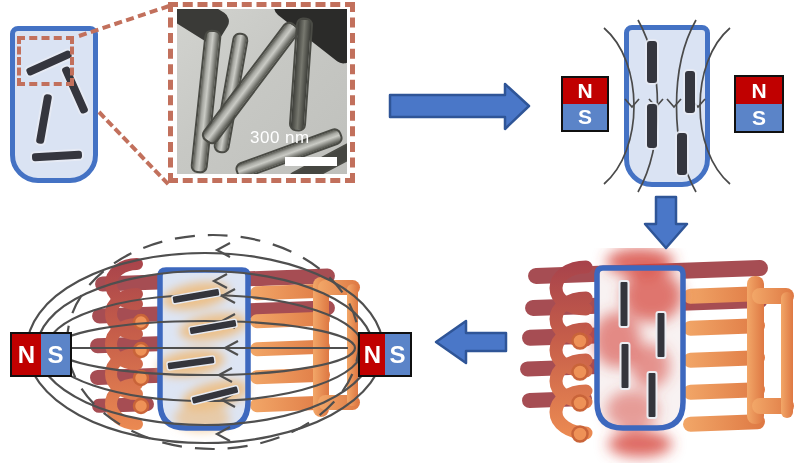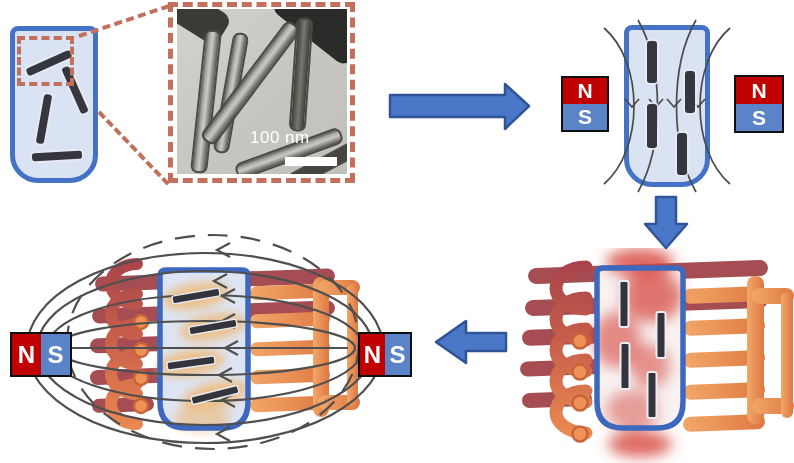--- a/index.html
+++ b/index.html
@@ -58,21 +58,21 @@
     <div class="dashbox" style="left:168px;top:2px;width:187px;height:181px;border-width:5px;"></div>
     <div id="tem">
       <div class="tblob" style="left:100px;top:-20px;width:95px;height:55px;transform:rotate(38deg);"></div>
       <div class="tblob" style="left:-18px;top:-12px;width:70px;height:34px;transform:rotate(32deg);background:#3a3a37;"></div>
       <div class="trod" style="left:-43px;top:84px;width:140px;height:13px;transform:rotate(-84deg);"></div>
       <div class="trod" style="left:-7px;top:76px;width:118px;height:12px;transform:rotate(-80deg);"></div>
       <div class="trod" style="left:0px;top:65px;width:143px;height:14px;transform:rotate(-53deg);"></div>
       <div class="trod" style="left:67px;top:57px;width:110px;height:13px;transform:rotate(-86deg);background:linear-gradient(to bottom,#3c3d38,#77786f 50%,#3c3d38);"></div>
       <div class="trod" style="left:56px;top:136px;width:108px;height:13px;transform:rotate(-20deg);"></div>
       <div class="trod" style="left:108px;top:146px;width:80px;height:12px;transform:rotate(-28deg);background:#454641;"></div>
-      <div class="tem-label" style="left:73px;top:119px;">100 nm</div>
+      <div class="tem-label" style="left:73px;top:119px;">300 nm</div>
       <div class="tem-bar" style="left:108px;top:148px;width:52px;height:9px;"></div>
     </div>
   </div>
 
   <svg class="arrow" style="left:388px;top:82px;" width="146" height="52" viewBox="0 0 146 52">
     <polygon class="arrow-shape" points="2,13 117,13 117,2 141,24 117,47 117,35 2,35"></polygon>
   </svg>
 
   <div class="abs" style="left:560px;top:0;width:234px;height:200px;">
     <div class="vial" style="left:64px;top:25px;width:86px;height:162px;"></div>

